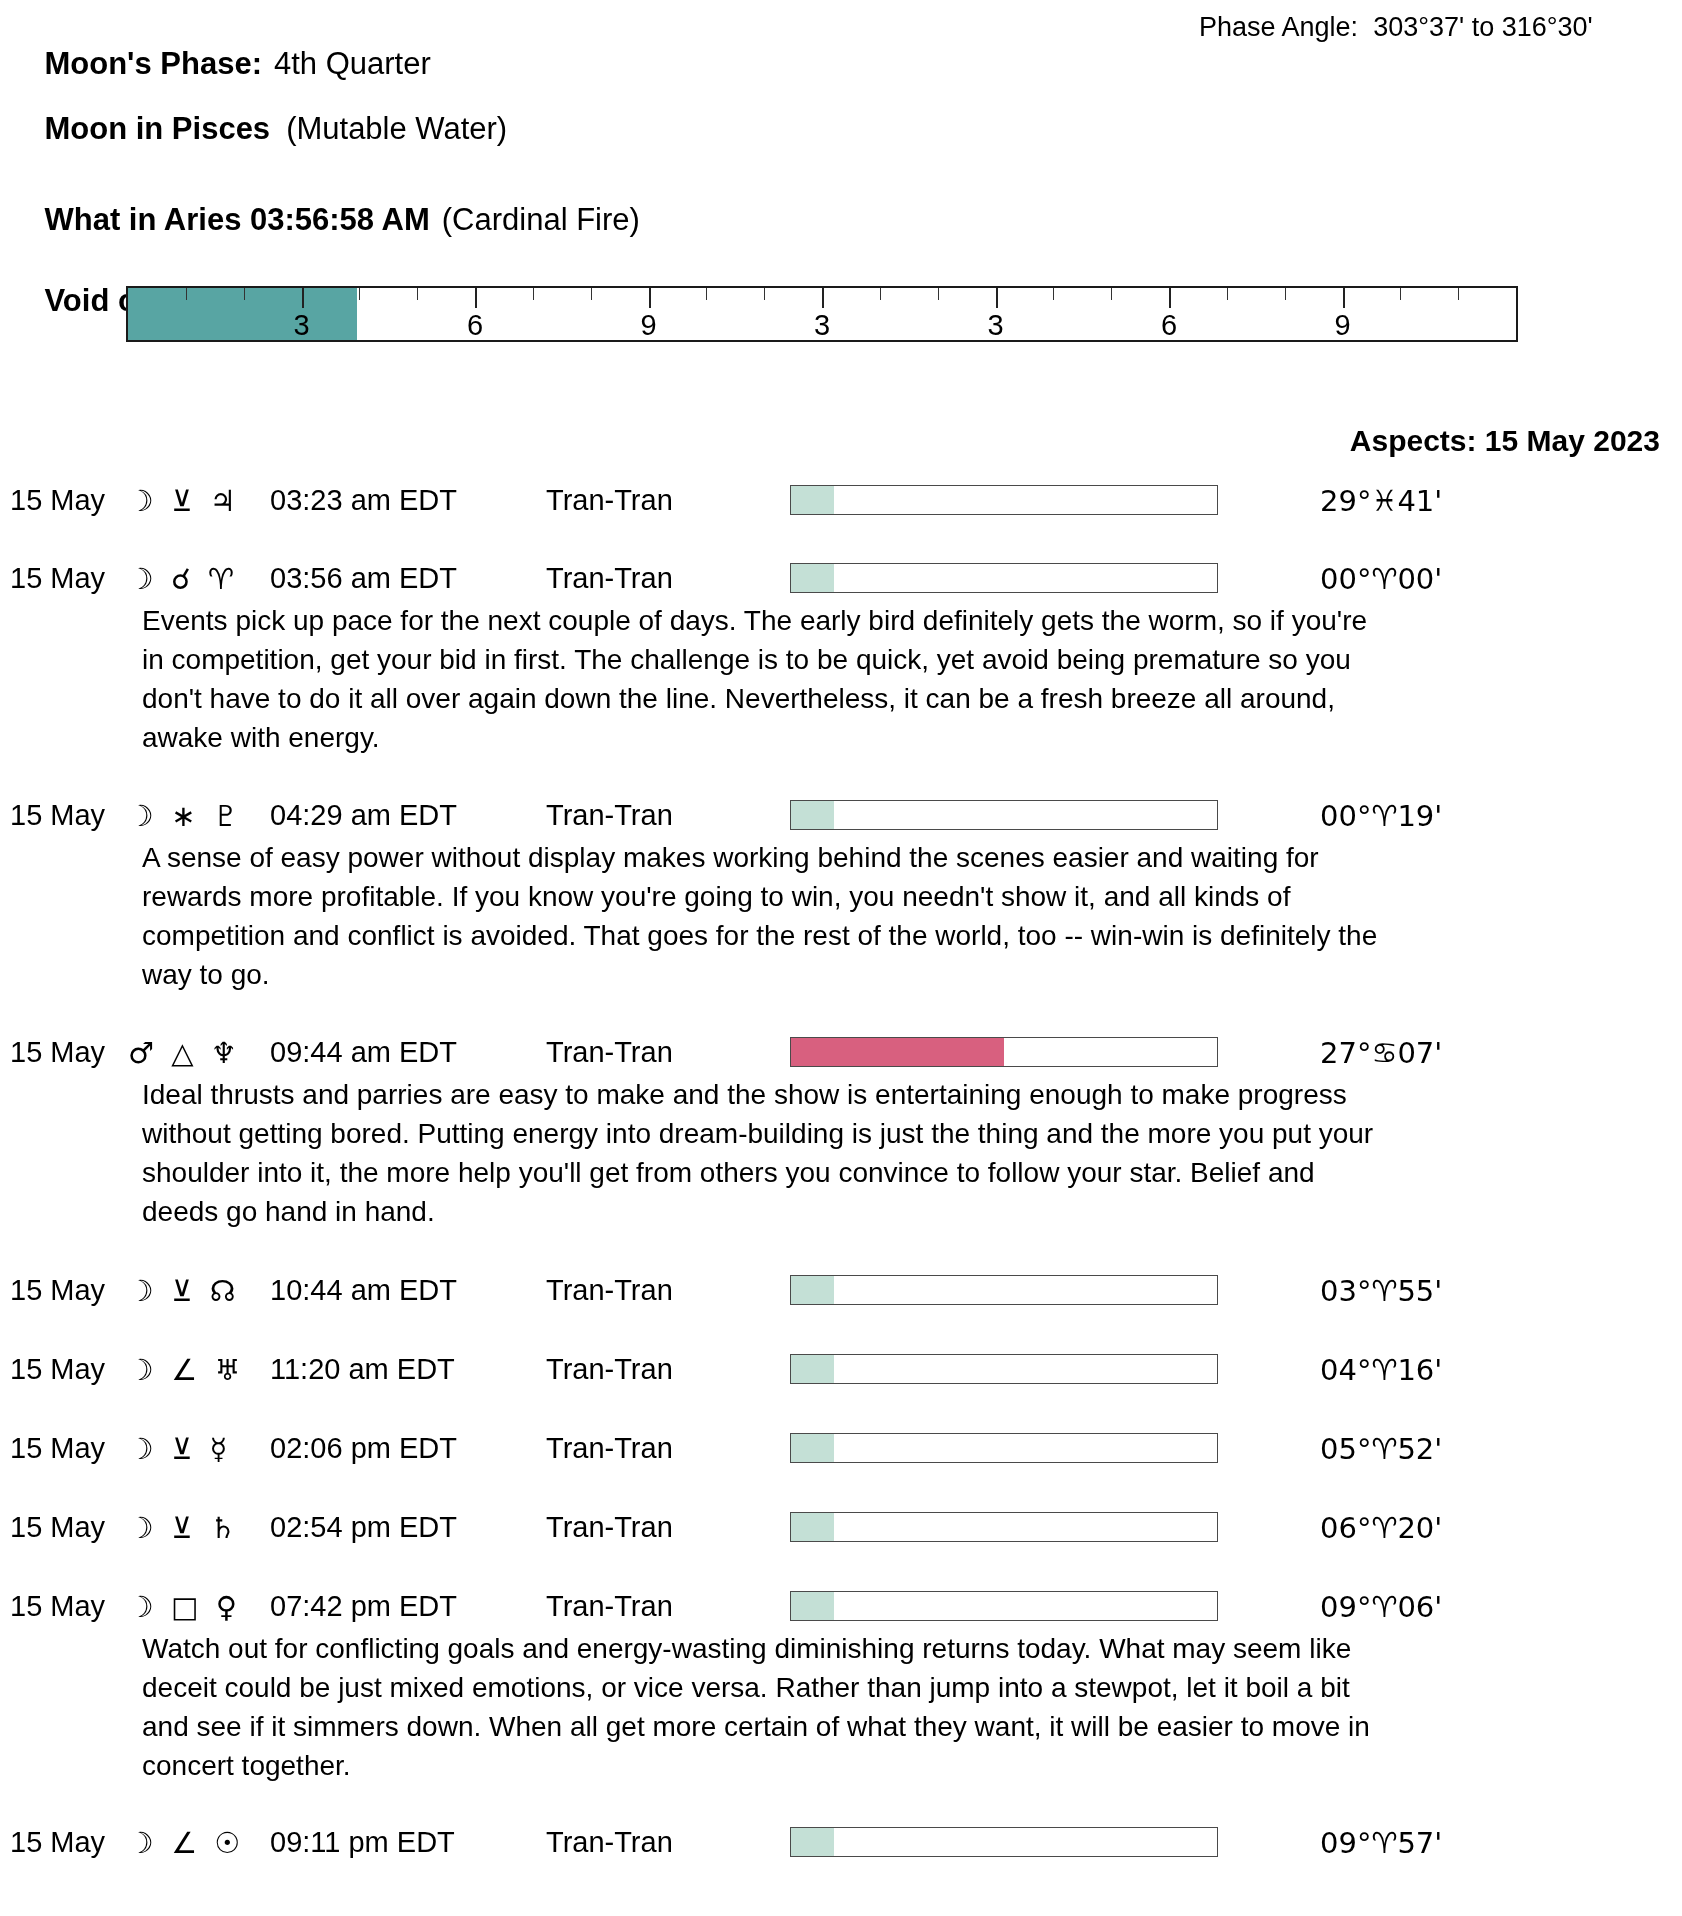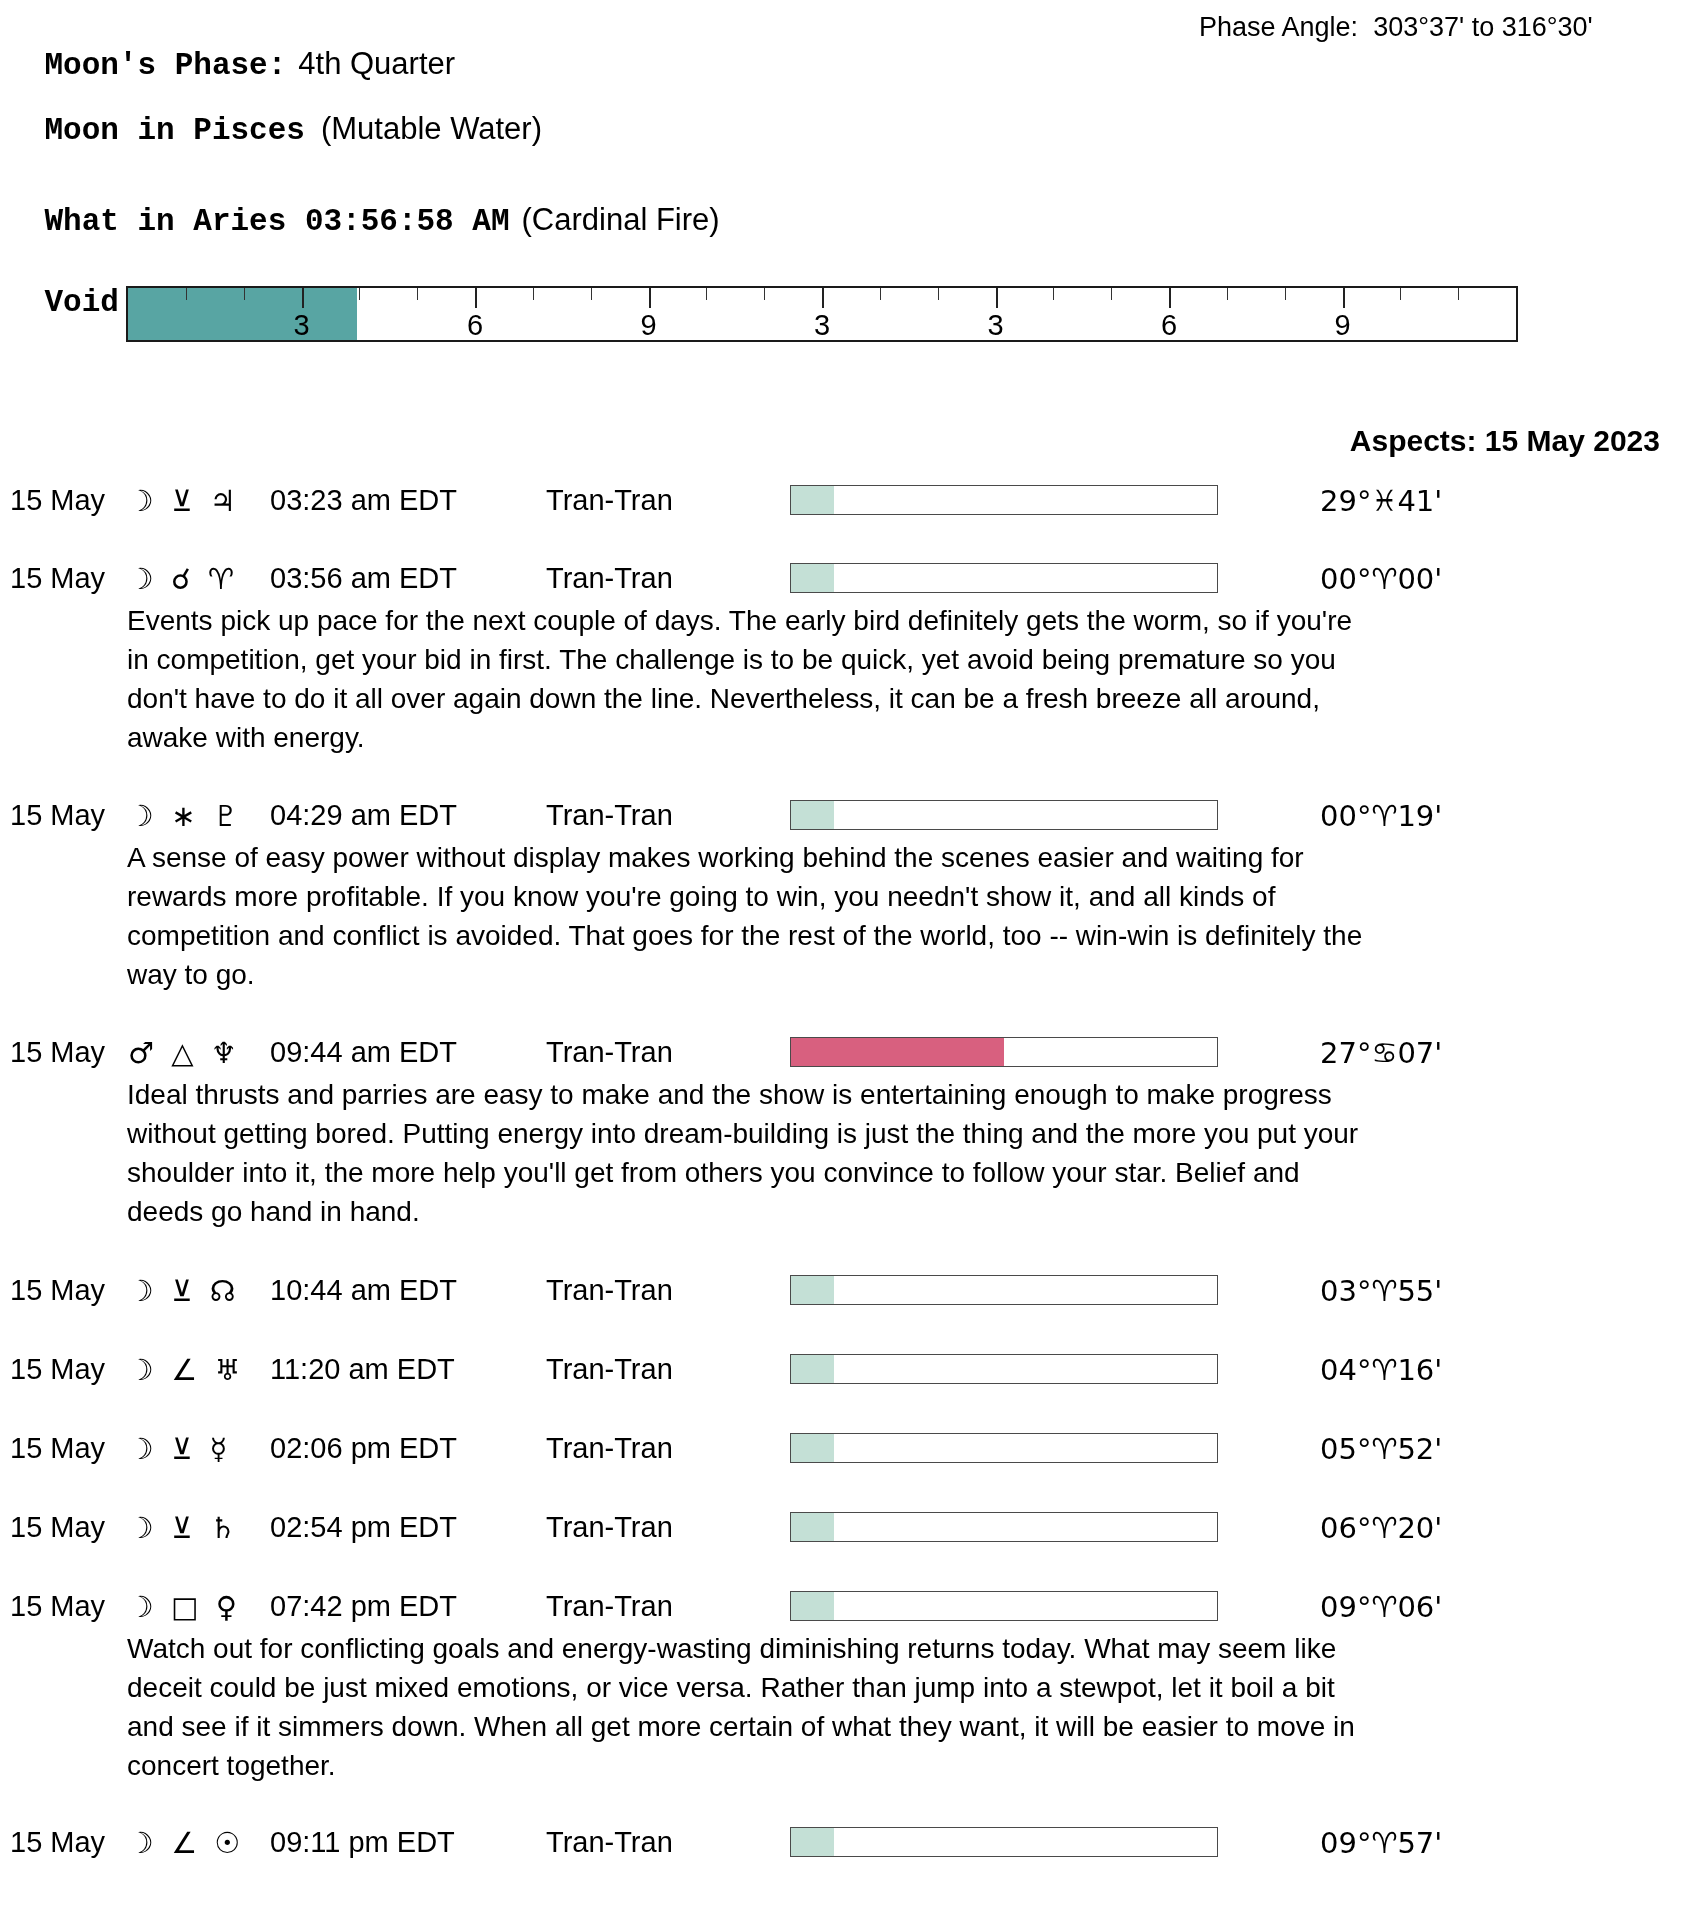--- a/index.html
+++ b/index.html
@@ -1,21 +1,21 @@
 <!DOCTYPE html>
 <html><head>
 <meta charset="utf-8">
 <style>
   html,body{margin:0;padding:0;background:#fff;}
   #canvas{
     position:relative;width:1682px;height:1916px;background:#ffffff;
     font-family:"Liberation Sans",sans-serif;color:#000;overflow:hidden;
   }
   .hline{position:absolute;left:10px;font-size:31px;white-space:pre;}
-  .hline .lbl{font-weight:bold;font-family:Liberation Mono, monospace;}
+  .hline .lbl{font-weight:bold;}
   .hline .val{font-weight:normal;margin-left:12px;}
   .phase-angle{position:absolute;left:1199px;top:12px;font-size:27px;white-space:pre;}
   
   .ruler{position:absolute;left:126px;top:286px;width:1392px;height:56px;
          border:2px solid #1a1a1a;background:#fff;box-sizing:border-box;}
   .ruler-fill{position:absolute;left:0;top:0;bottom:0;background:#58a5a3;}
   .tick{position:absolute;top:0;width:1px;background:#333;}
   .tick.major{width:2px;background:#222;}
   .rlabel{position:absolute;bottom:0px;transform:translateX(-50%);font-size:29px;line-height:29px;}
   
@@ -23,21 +23,21 @@
                  font-weight:bold;font-size:30px;}
   .arow{position:absolute;left:0;width:1682px;height:36px;font-size:29px;white-space:pre;}
   .c-date{position:absolute;left:10px;}
   .c-sym{position:absolute;left:128px;font-family:"DejaVu Sans","Liberation Sans",sans-serif;letter-spacing:4px;}
   .c-time{position:absolute;left:270px;}
   .c-type{position:absolute;left:546px;}
   .bar{position:absolute;left:790px;top:1px;width:428px;height:30px;border:1px solid #4a4a4a;
        background:#fff;box-sizing:border-box;}
   .bar-fill{position:absolute;left:0;top:0;bottom:0;}
   .c-deg{position:absolute;left:1320px;font-family:"DejaVu Sans","Liberation Sans",sans-serif;}
-  .para{position:absolute;left:127px;width:1252px;font-size:28px;line-height:39px;}
+  .para{position:absolute;left:142px;width:1252px;font-size:28px;line-height:39px;}
 </style>
 </head>
 <body>
 
 <div id="canvas">
 
   <div class="hline" style="top:10px">
     <span class="lbl">Moon's Phase:</span><span class="val">4th Quarter</span>
   </div>
 

